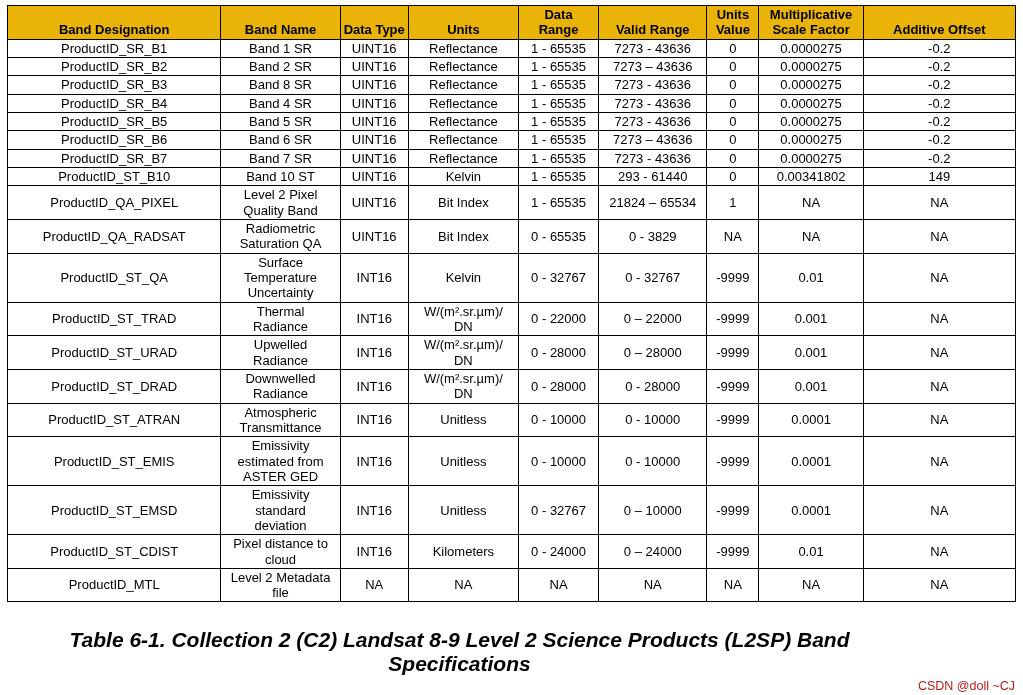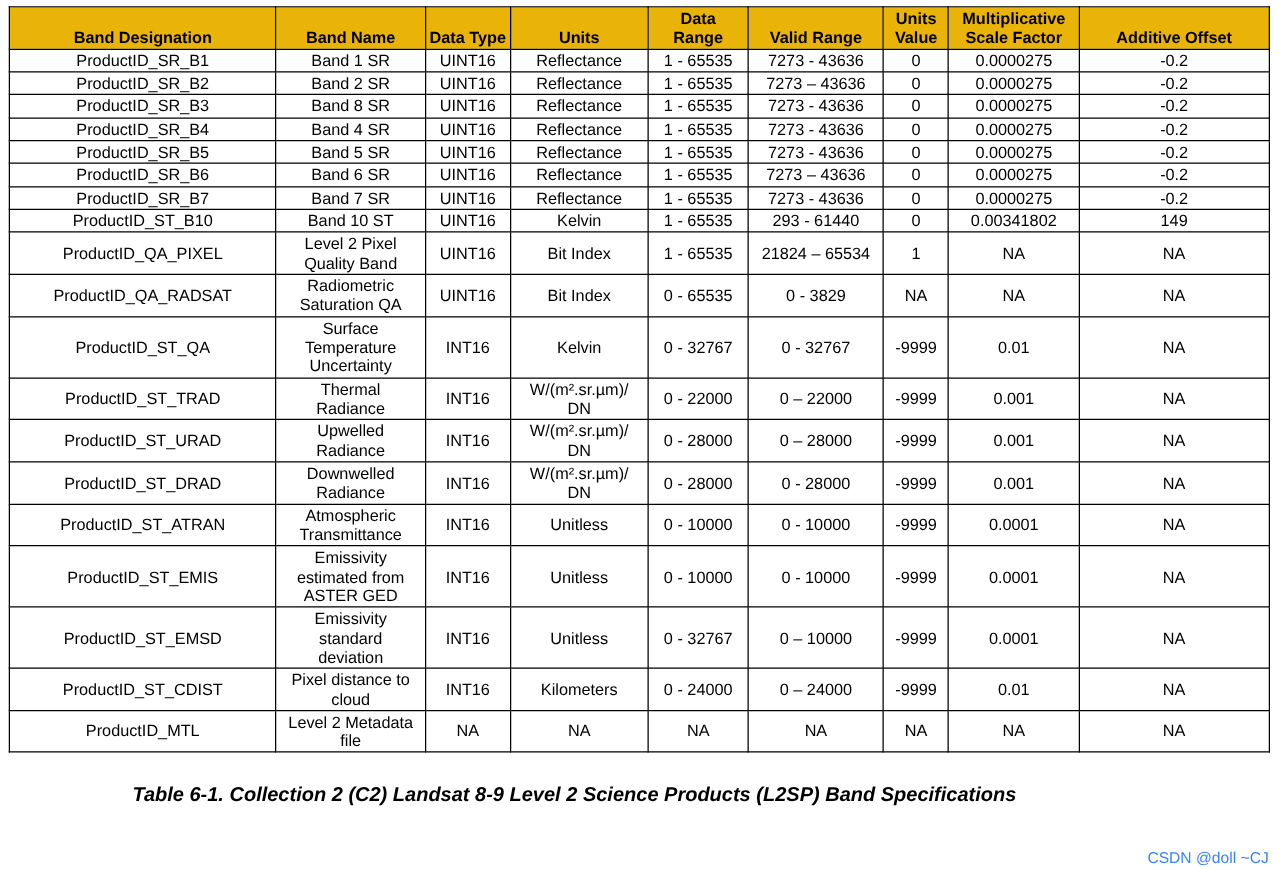--- a/index.html
+++ b/index.html
@@ -41,29 +41,29 @@
   table.spec-table td {
     vertical-align: middle;
     background: #ffffff;
   }
   .caption {
     margin-top: 26px;
     width: 919px;
     text-align: center;
     font-weight: bold;
     font-style: italic;
-    font-size: 16px;
+    font-size: 21px;
     color: #000000;
   }
   .watermark {
     position: absolute;
     right: 8px;
     bottom: 2px;
     font-size: 12.5px;
-    color: #3b82f6;
+    color: #b91c1c;
     font-style: normal;
   }
 </style>
 </head>
 <body>
 
 <div class="page">
 
   <table class="spec-table">
     <colgroup>

